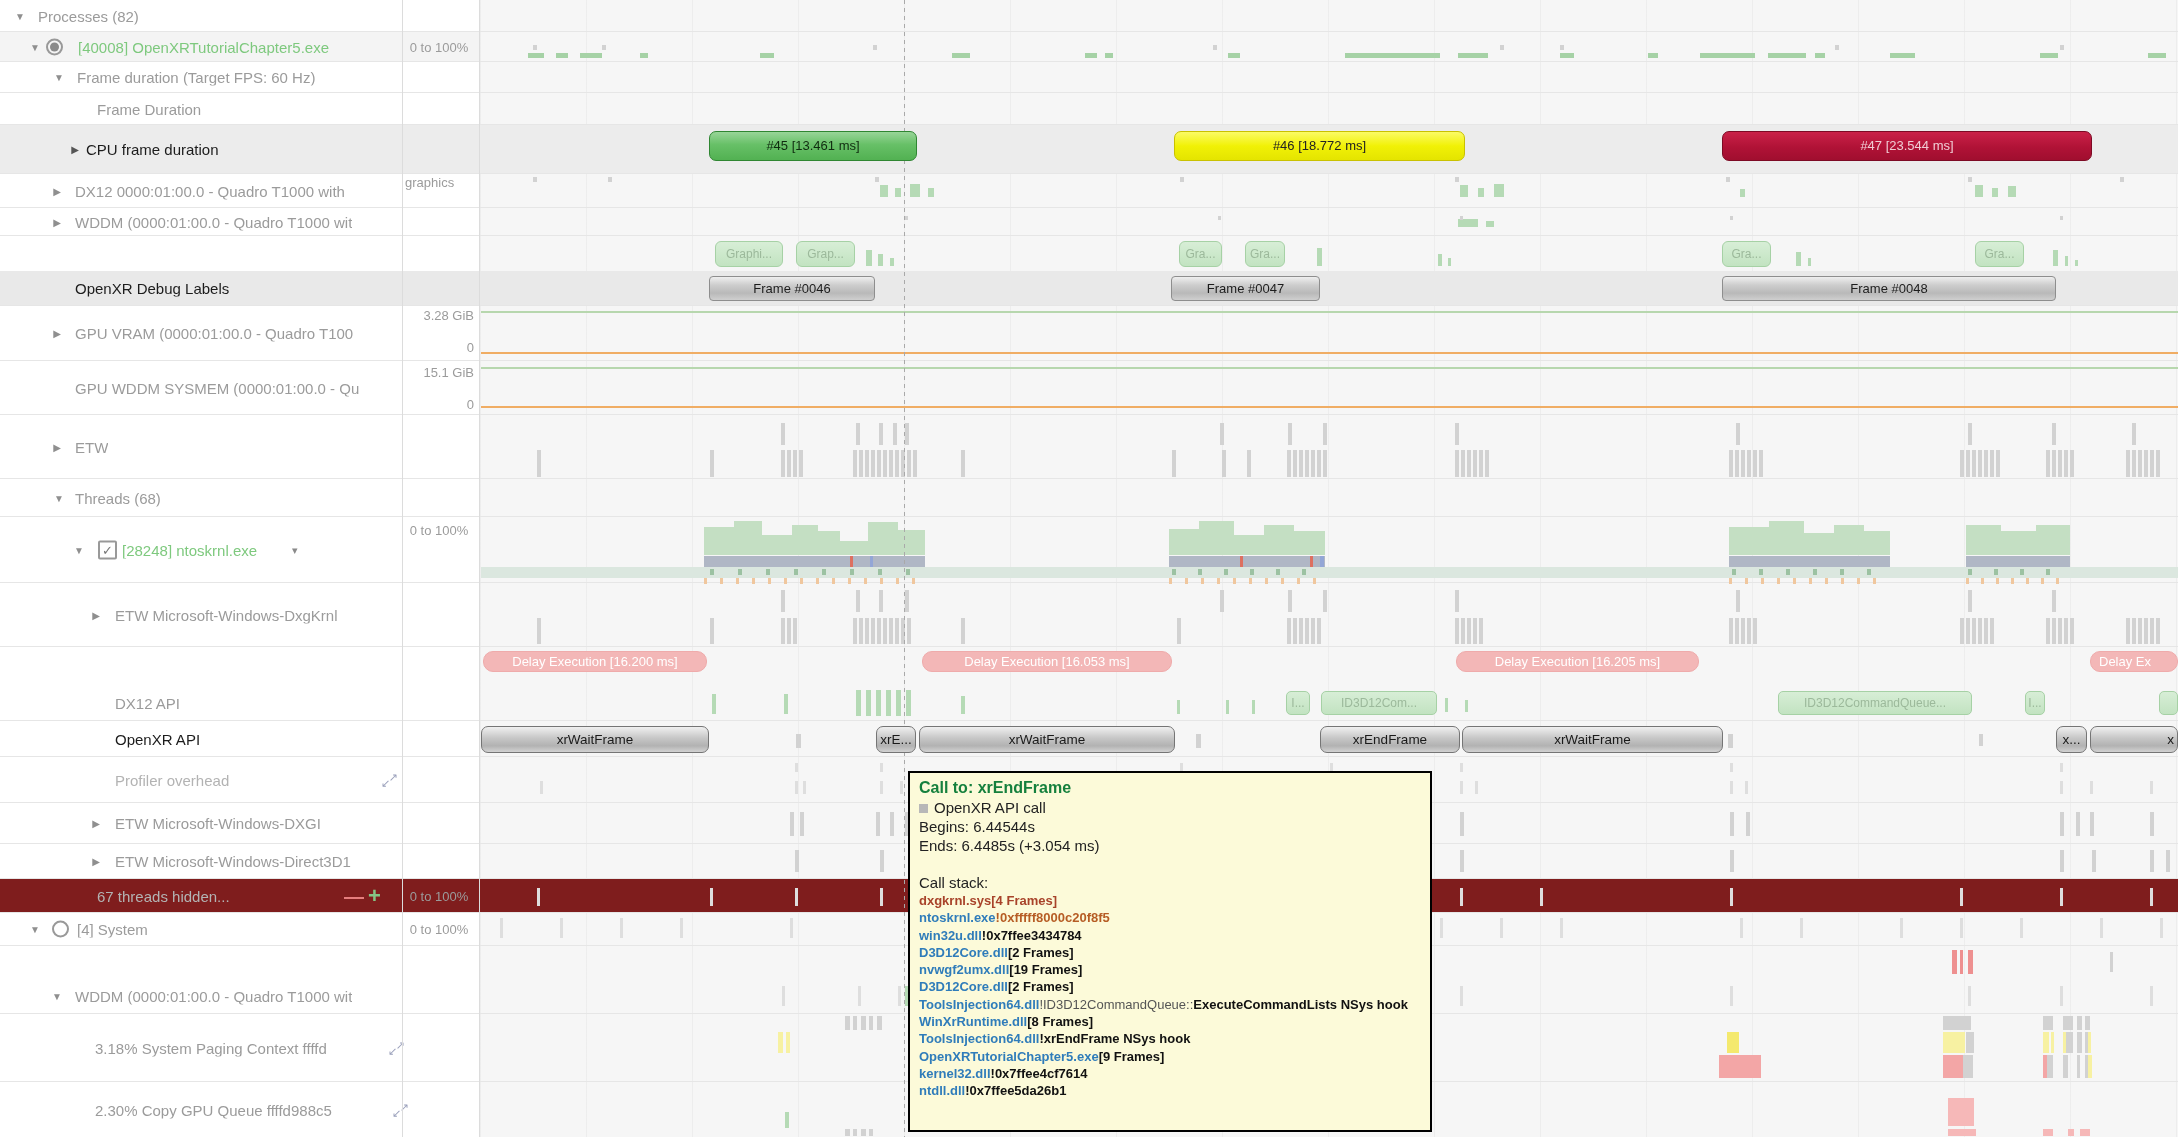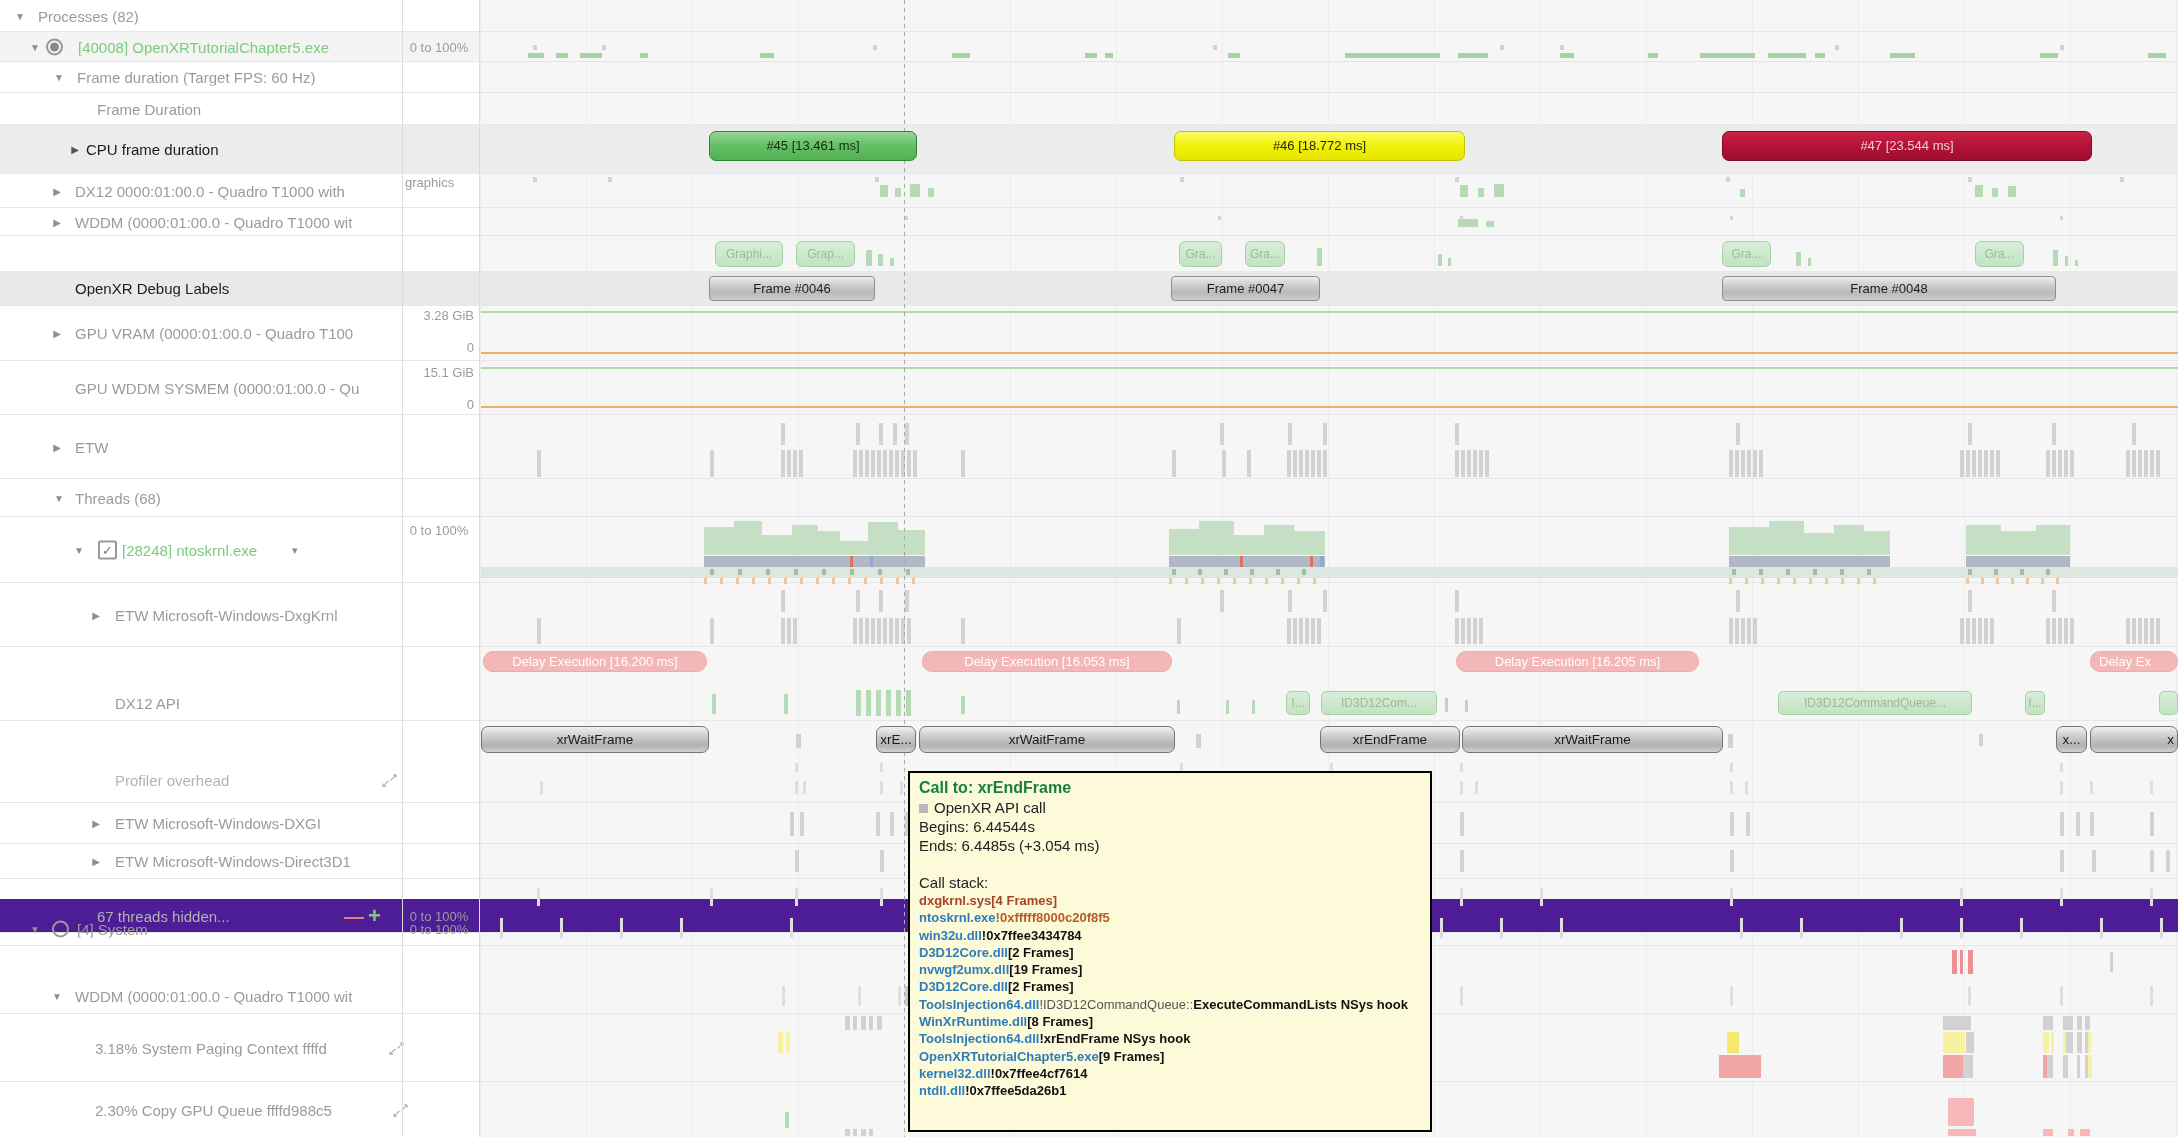--- a/index.html
+++ b/index.html
@@ -143,40 +143,43 @@
   <div class="row" style="top:583px;height:64px">
     <span class="tri" style="left:89px">▶</span>
     <span class="lbl" style="left:115px">ETW Microsoft-Windows-DxgKrnl</span>
   </div>
 
 
   <div class="row" style="top:685px;height:36px">
     <span class="lbl" style="left:115px">DX12 API</span>
   </div>
 
+  <div class="row" style="top:721px;height:36px">
+    <span class="lbl black" style="left:115px">OpenXR API</span>
+  </div>
 
   <div class="row" style="top:757px;height:46px">
     <span class="lbl faint" style="left:115px">Profiler overhead</span>
     <span class="xpnd" style="left:381px">
         <i class="ne">↗</i>
         <i class="sw">↙</i>
       </span>
   </div>
 
   <div class="row" style="top:803px;height:41px">
     <span class="tri" style="left:89px">▶</span>
     <span class="lbl" style="left:115px">ETW Microsoft-Windows-DXGI</span>
   </div>
 
   <div class="row" style="top:844px;height:35px">
     <span class="tri" style="left:89px">▶</span>
     <span class="lbl" style="left:115px">ETW Microsoft-Windows-Direct3D1</span>
   </div>
 
-  <div class="row" style="top:899px;height:34px;background:#4c1d95">
+  <div class="row" style="top:879px;height:34px;background:#7f1d1d">
     <span class="lbl faint" style="left:97px">67 threads hidden...</span>
     <span class="mp minus" style="left:344px">—</span>
     <span class="mp plus" style="left:368px">+</span>
     <span class="pct">0 to 100%</span>
   </div>
 
   <div class="row" style="top:913px;height:33px">
     <span class="tri" style="left:28px">▼</span>
     <span class="rad" style="left:52px"></span>
     <span class="lbl" style="left:77px">[4] System</span>

